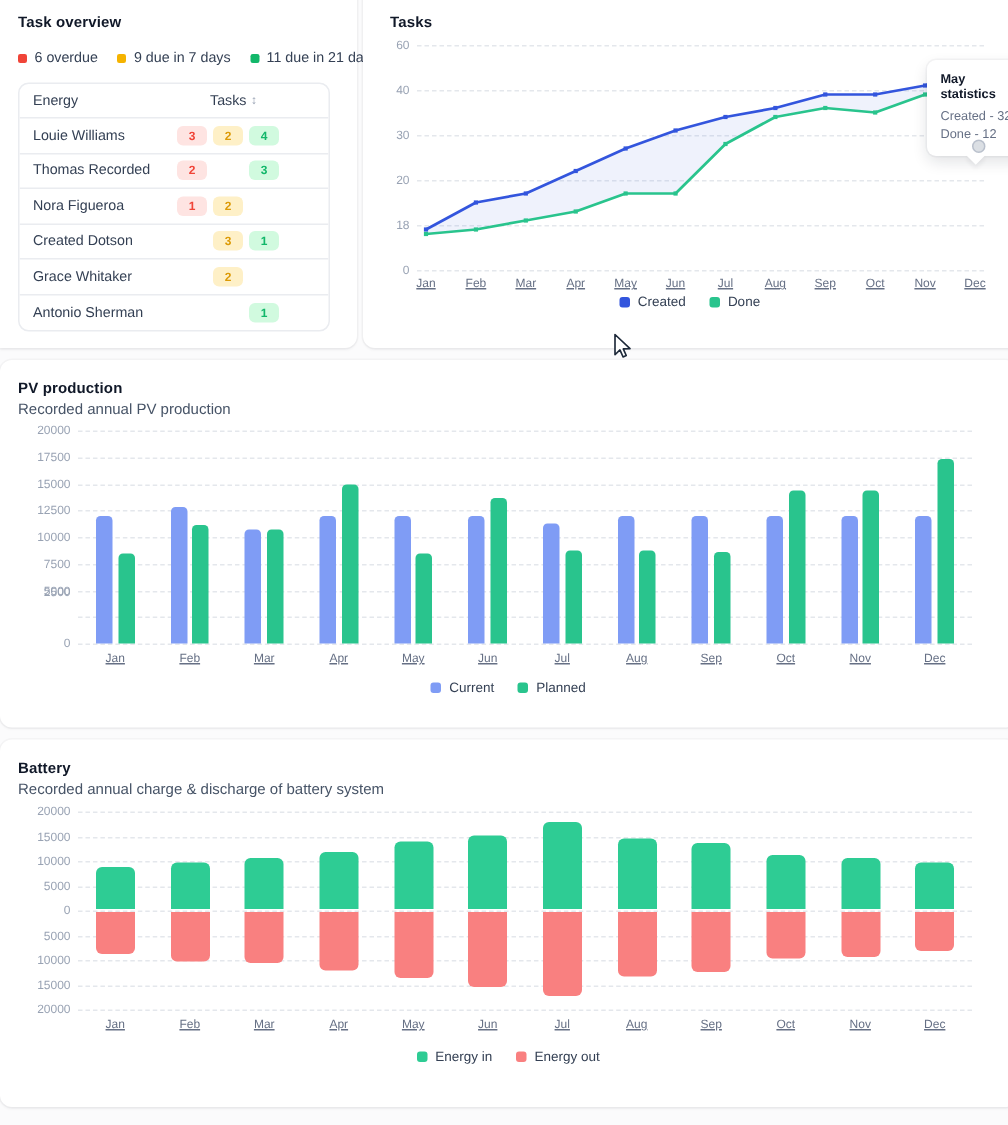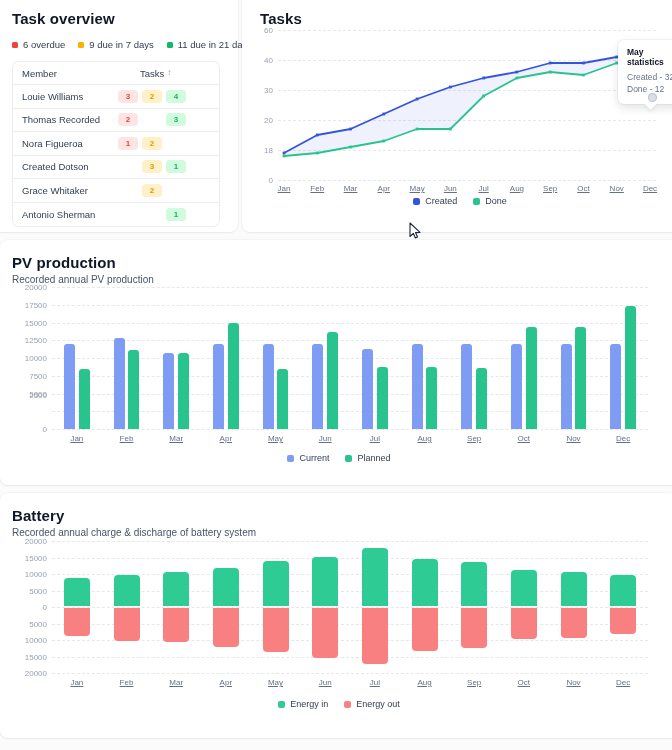--- a/index.html
+++ b/index.html
@@ -17,21 +17,21 @@
     background: #ffffff;
     border-radius: 8px;
     box-shadow: 0 1px 2px rgba(16,24,40,.05), 0 0 0 1px rgba(16,24,40,.03);
   }
   #card-task-overview { left: 0;   top: -6px;  width: 238px; height: 238px; border-radius: 0 0 8px 0; }
   #card-tasks         { left: 242px; top: -6px; width: 436px; height: 238px; border-radius: 0 0 0 8px; }
   #card-pv            { left: 0;   top: 240px; width: 678px; height: 245px; border-radius: 8px; }
   #card-battery       { left: 0;   top: 493px; width: 678px; height: 245px; border-radius: 8px; }
 
   .card-title {
-    font-size: 15px; font-weight: bold; color: #101828; letter-spacing: .1px;
+    font-size: 10px; font-weight: bold; color: #101828; letter-spacing: .1px;
   }
   .card-sub { font-size: 10px; color: #475467; margin-top: 3px; }
 
   
   #card-task-overview .inner { padding: 16px 12px 0 12px; }
   .legend-row { display: flex; align-items: center; gap: 13px; margin-top: 12px; }
   .legend-item { display: flex; align-items: center; gap: 5px; font-size: 9.5px; color: #344054; white-space: nowrap; }
   .dot { width: 6px; height: 6px; border-radius: 1.5px; flex: none; }
 
   .member-table {
@@ -136,21 +136,21 @@
           <span>9 due in 7 days</span>
         </div>
         <div class="legend-item">
           <span class="dot" style="background:#12b76a"></span>
           <span>11 due in 21 days</span>
         </div>
       </div>
 
       <div class="member-table">
         <div class="mt-head">
-          <div class="mt-name">Member</div>
+          <div class="mt-name">Energy</div>
           <div class="mt-tasks-head">
             <span>Tasks</span>
             <span class="sort-icon">↕</span>
           </div>
         </div>
         <div id="member-rows">
             <div class="mt-row">
               <div class="mt-name">Louie Williams</div>
               <div class="badges">
                 <div class="badge-slot">

